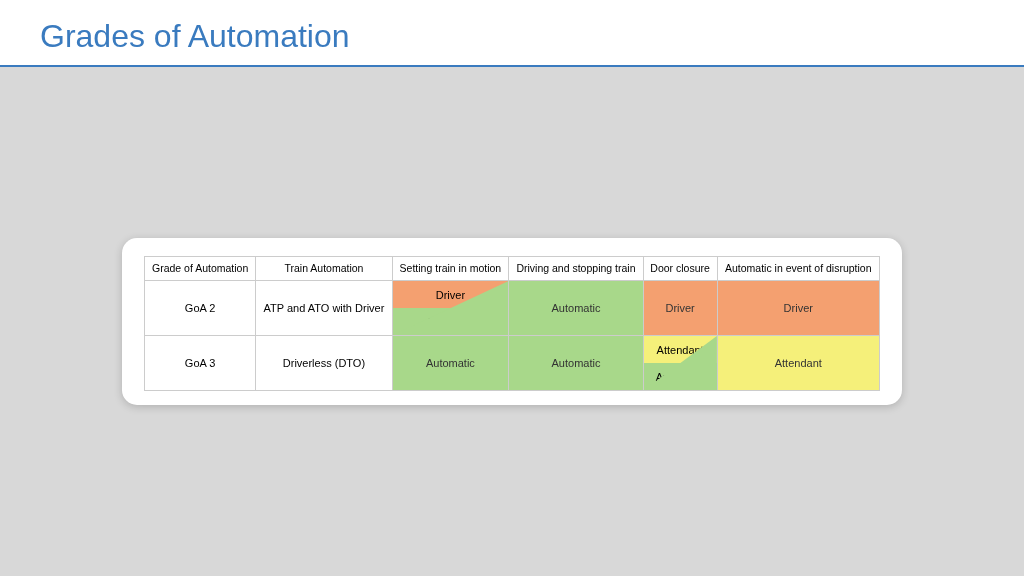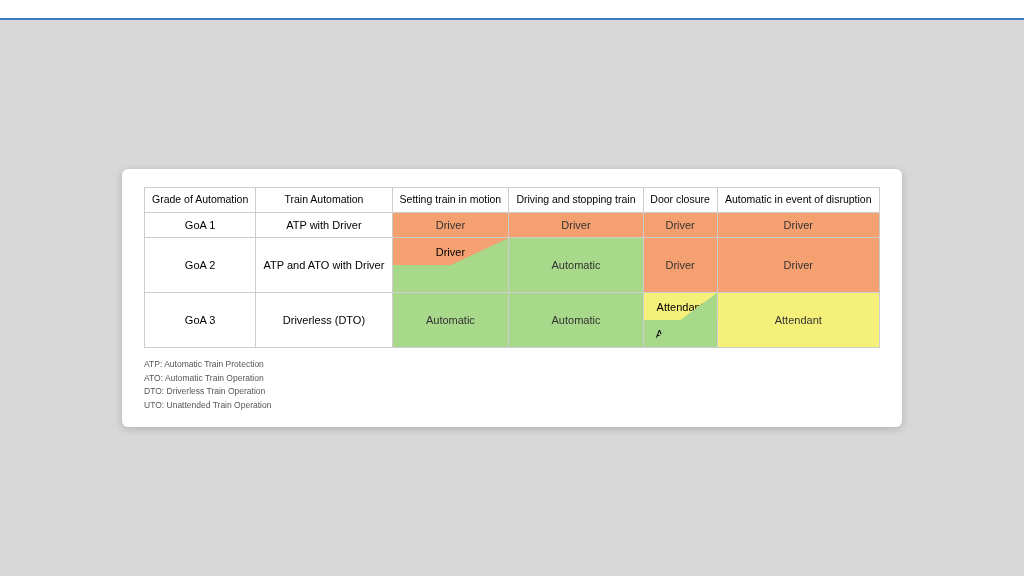--- a/index.html
+++ b/index.html
@@ -30,21 +30,21 @@
     }
     .content-area {
       flex: 1;
       display: flex;
       align-items: center;
       justify-content: center;
       padding: 14px 40px;
     }
     .slide-card {
       background: white;
-      border-radius: 6px;
+      border-radius: 15px;
       box-shadow: 0 2px 8px rgba(0,0,0,0.18);
       padding: 18px 22px 14px 22px;
       width: 780px;
     }
     table {
       border-collapse: collapse;
       width: 100%;
       font-size: 11px;
     }
     th, td {
@@ -134,46 +134,39 @@
       font-size: 8.5px;
       color: #555;
       line-height: 1.6;
     }
     .row-label { font-weight: 400; font-size: 11px; }
   </style>
 </head>
 <body>
 
 <div class="header">
+  <h1>Grades of Automation</h1>
   <hr class="header-line">
 </div>
 
 <div class="content-area">
   <div class="slide-card">
     <table>
       <thead>
         <tr>
           <th>Grade of Automation</th>
           <th>Train Automation</th>
           <th>Setting train in motion</th>
           <th>Driving and stopping train</th>
           <th>Door closure</th>
           <th>Automatic in event of disruption</th>
         </tr>
       </thead>
       <tbody>
 
-        <tr>
-          <td class="row-label">GoA 1</td>
-          <td>ATP with Driver</td>
-          <td class="cell-driver">Driver</td>
-          <td class="cell-driver">Driver</td>
-          <td class="cell-driver">Driver</td>
-          <td class="cell-driver">Driver</td>
-        </tr>
 
         <tr>
           <td class="row-label">GoA 2</td>
           <td>ATP and ATO with Driver</td>
           <td class="cell-split-goa2">
             <div class="split-goa2-inner">
               <div class="split-top">Driver</div>
               <svg class="split-diagonal" viewBox="0 0 100 54" preserveAspectRatio="none" xmlns="http://www.w3.org/2000/svg">
                 <polygon points="0,54 100,0 100,54" fill="#a8d88a"></polygon>
               </svg>
@@ -197,20 +190,14 @@
                 <polygon points="0,54 100,0 100,54" fill="#a8d88a"></polygon>
               </svg>
               <div class="split-door-bottom">Automatic</div>
             </div>
           </td>
           <td class="cell-attendant">Attendant</td>
         </tr>
 
       </tbody>
     </table>
-    <div class="footnotes">
-      <div>ATP: Automatic Train Protection</div>
-      <div>ATO: Automatic Train Operation</div>
-      <div>DTO: Driverless Train Operation</div>
-      <div>UTO: Unattended Train Operation</div>
-    </div>
   </div>
 </div>
 
 </body></html>

